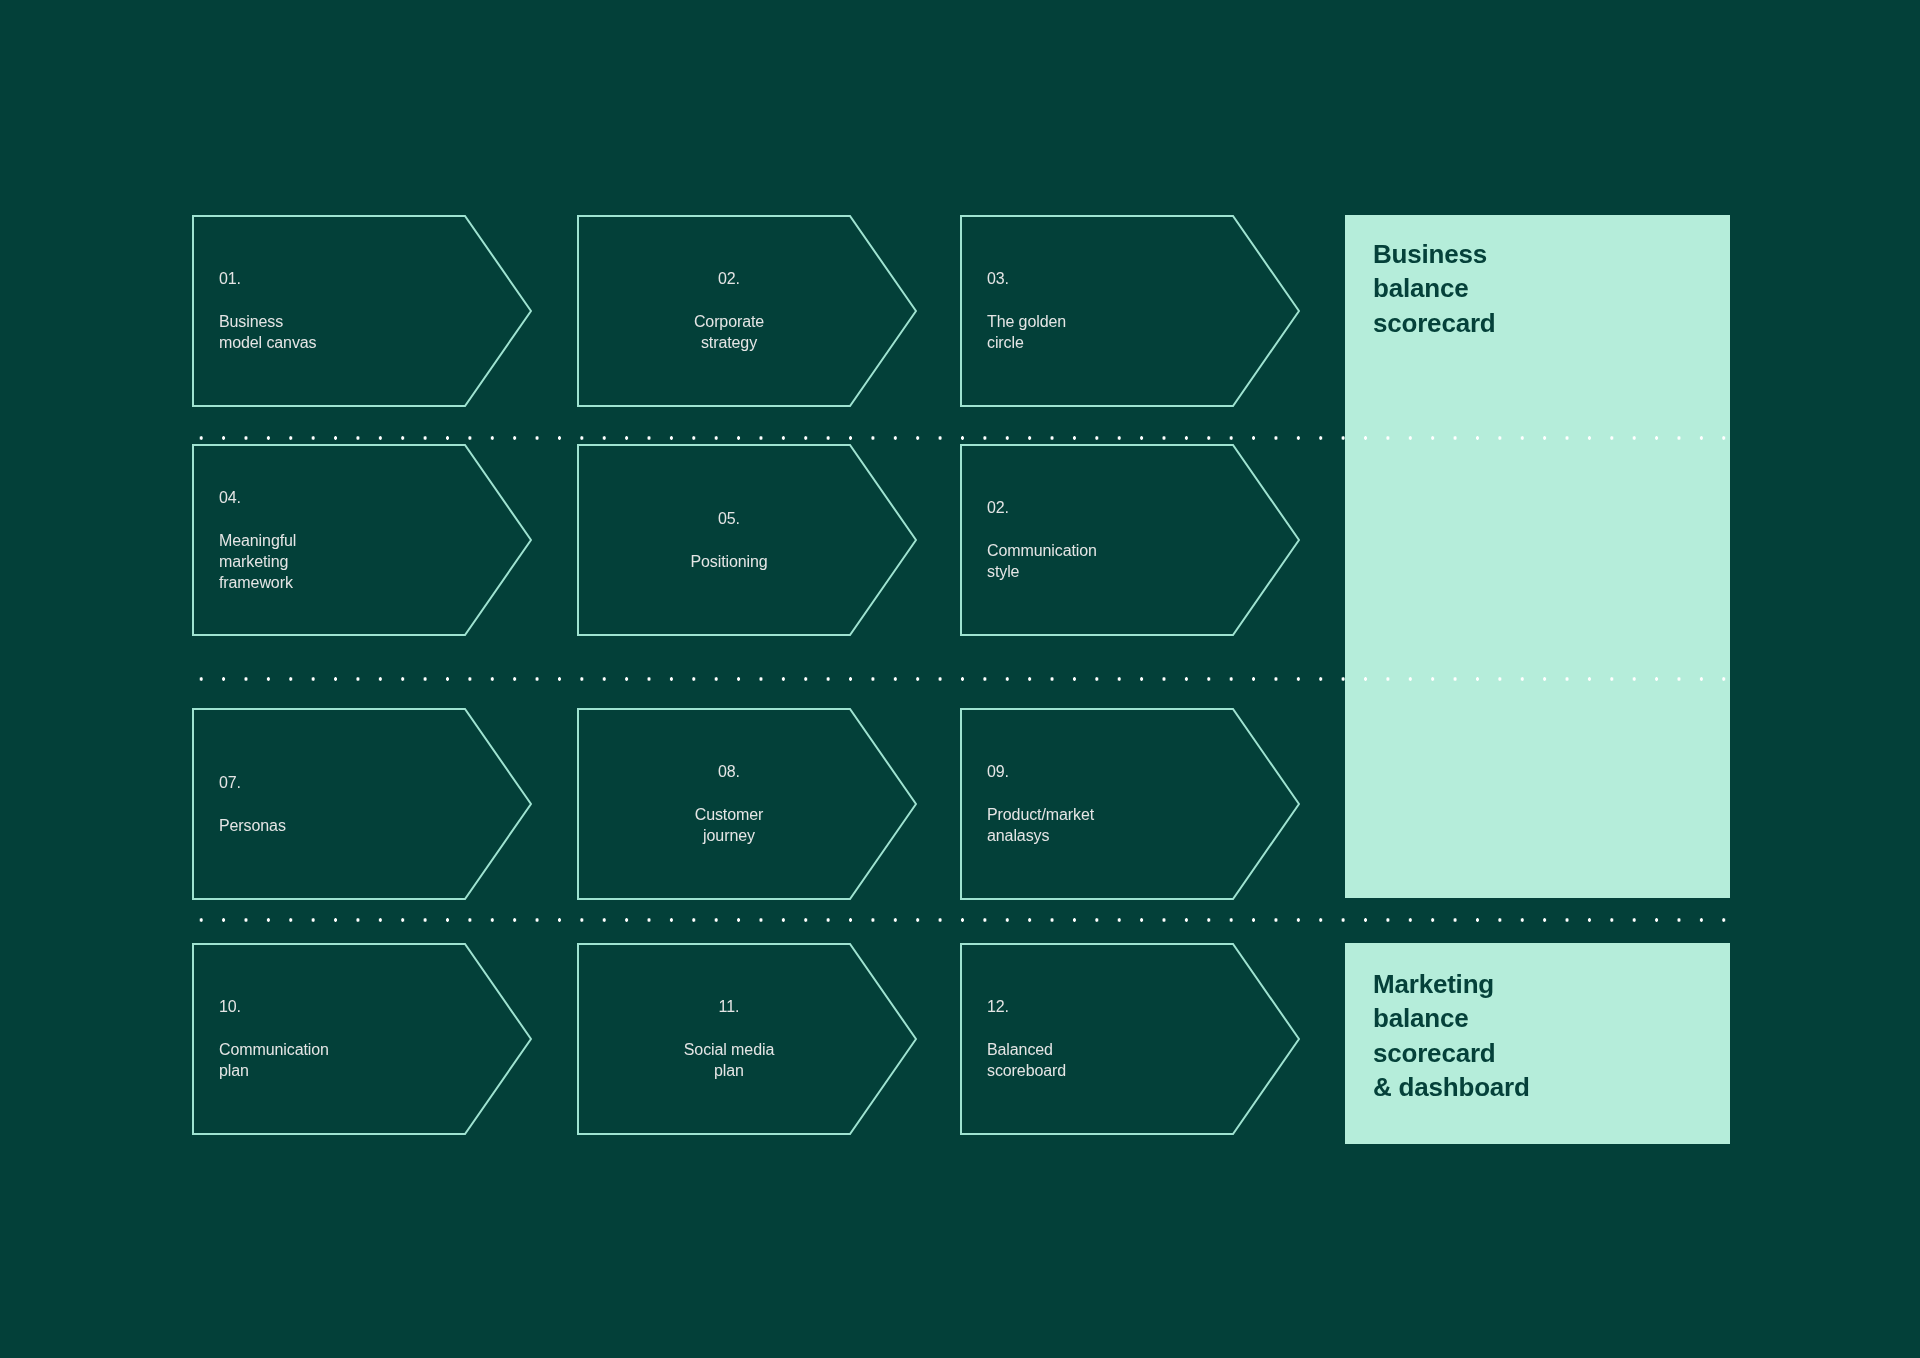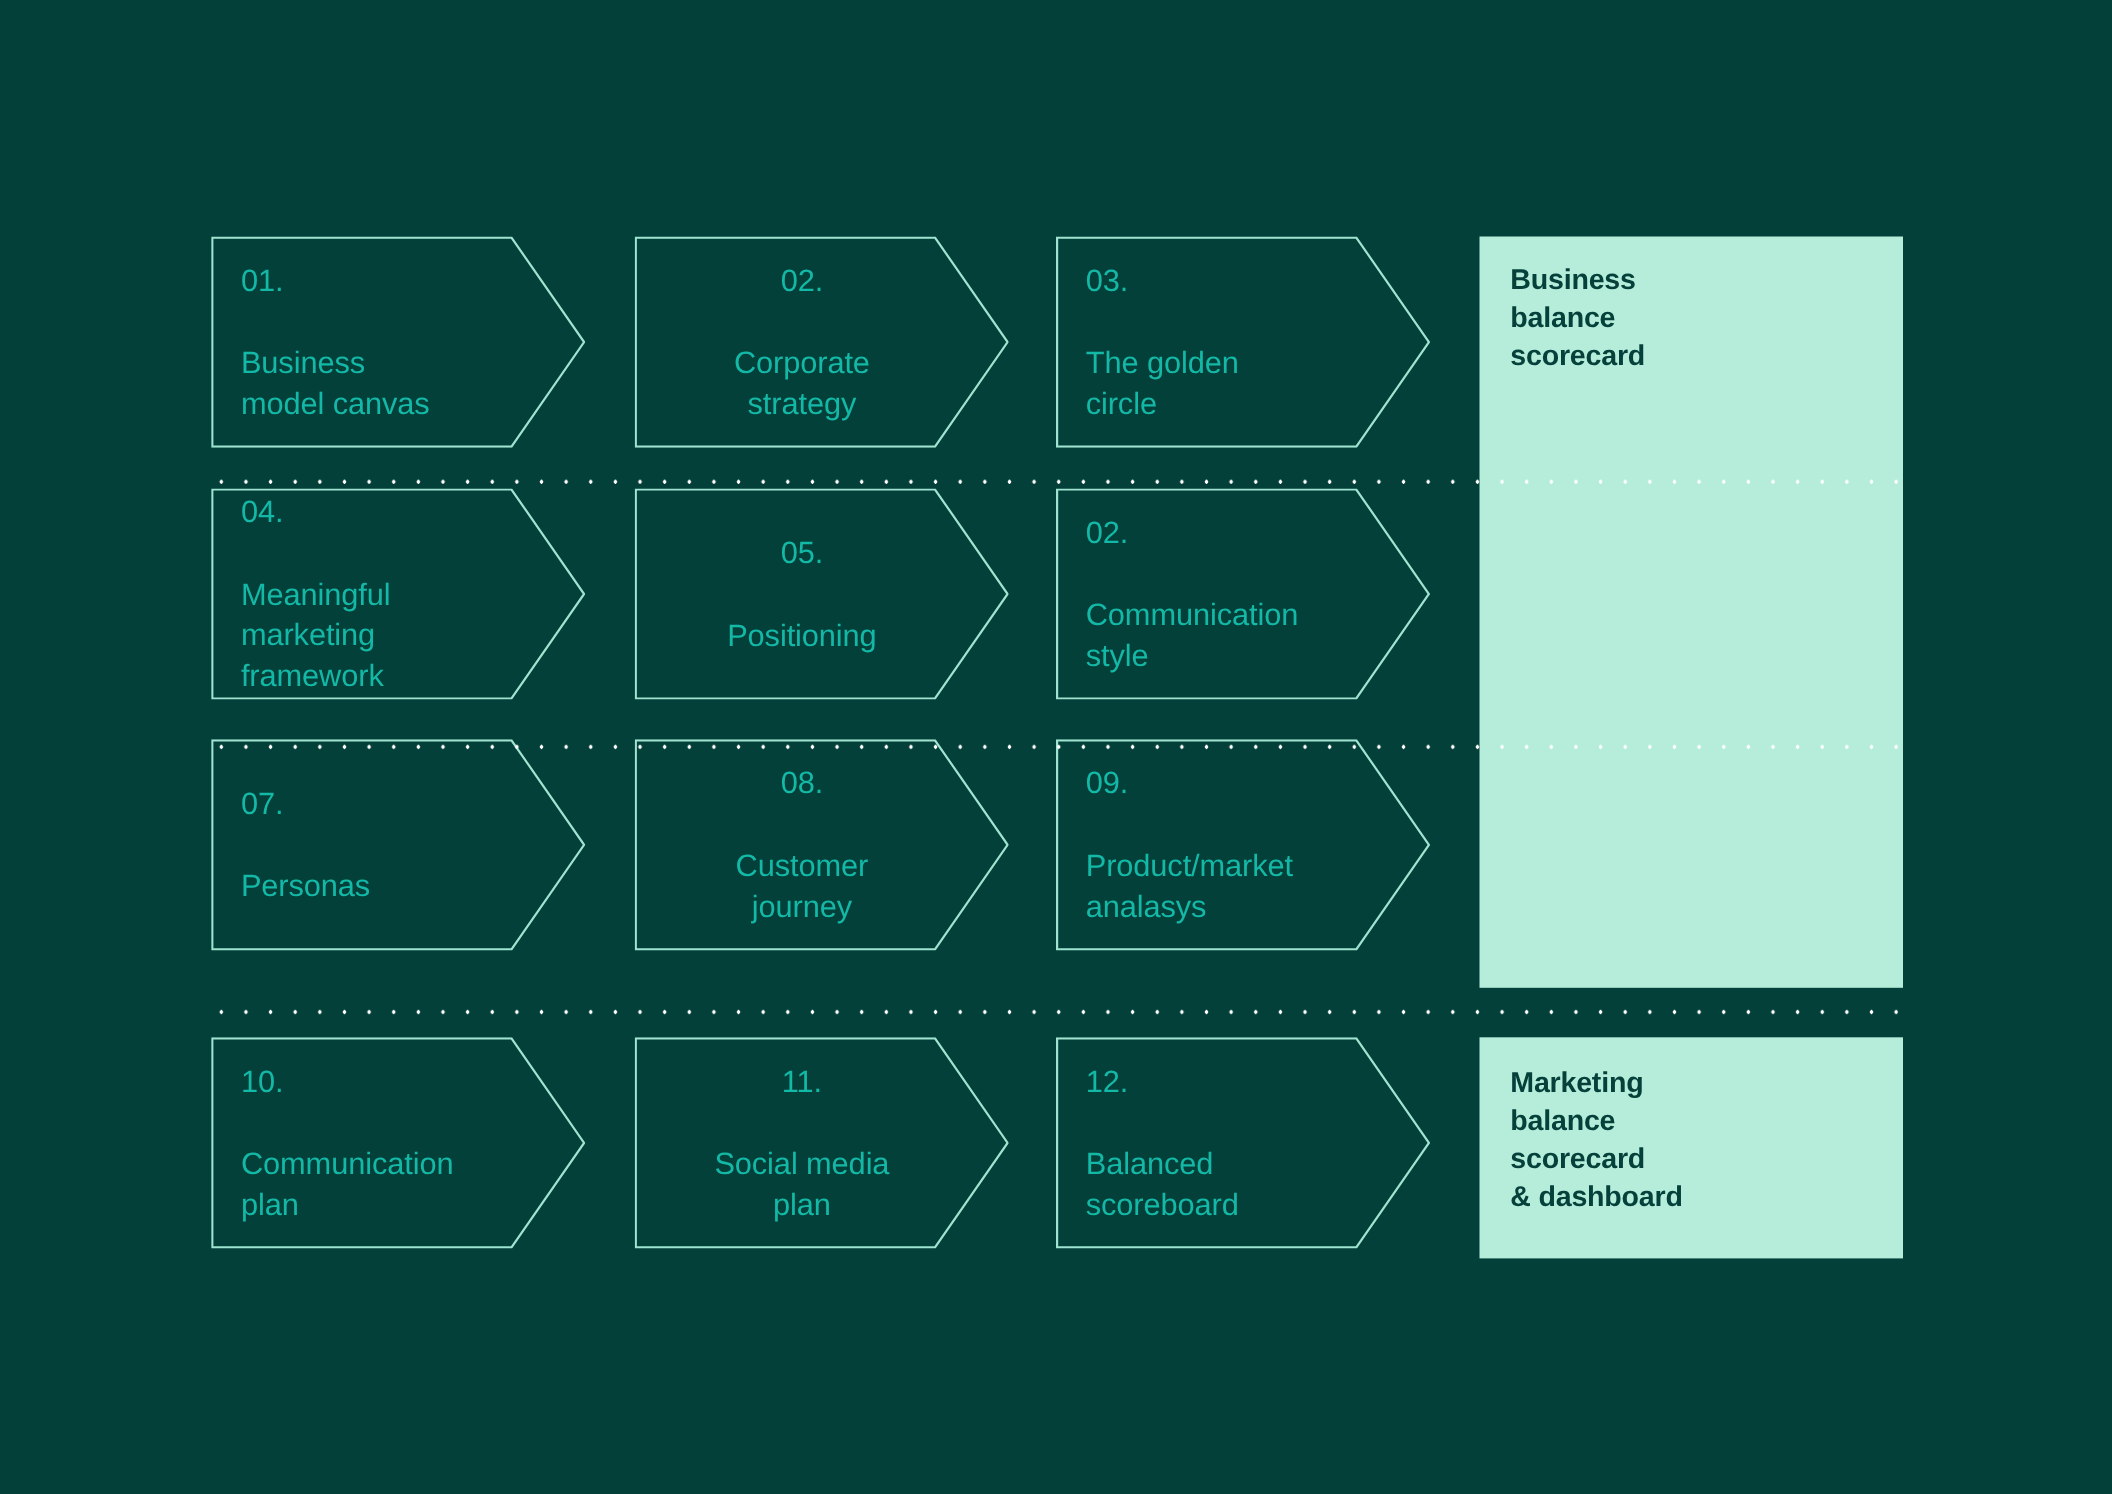--- a/index.html
+++ b/index.html
@@ -73,21 +73,21 @@
   
   .row {
     position: absolute;
     left: 0;
     width: 1920px;
     height: 192px;
     z-index: 4;
   }
   .row-1 { top: 215px; }
   .row-2 { top: 444px; }
-  .row-3 { top: 672px; }
+  .row-3 { top: 708px; }
   .row-4 { top: 943px; }
 
   .card {
     position: absolute;
     top: 0;
     width: 340px;
     height: 192px;
   }
   .card-col-1 { left: 192px; }
   .card-col-2 { left: 577px; text-align: center; }
@@ -105,22 +105,22 @@
     stroke: #9fe3d1;
     stroke-width: 2;
   }
 
   .card-text {
     position: absolute;
     left: 27px;
     top: 50%;
     transform: translateY(-50%);
     width: 250px;
-    color: #14b8a6;
-    font-size: 28px;
+    color: #e5e5e5;
+    font-size: 16px;
     line-height: 1.33;
     letter-spacing: -0.1px;
     white-space: pre-line;
     z-index: 2;
   }
   .card-num { display: block; }
   .card-label { display: block; white-space: pre-line; }
 </style>
 </head>
 <body>

